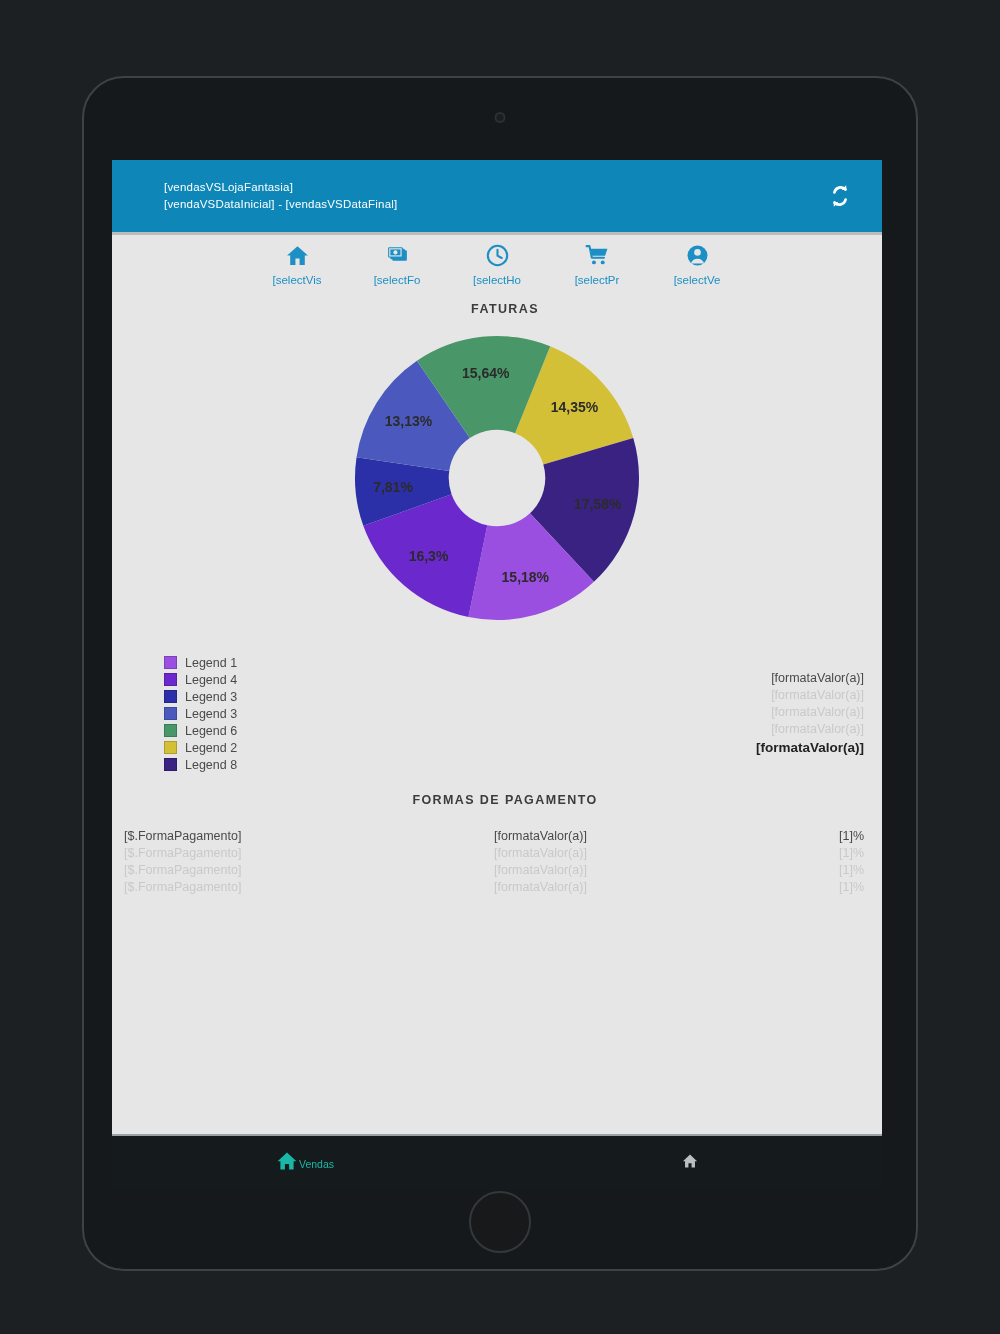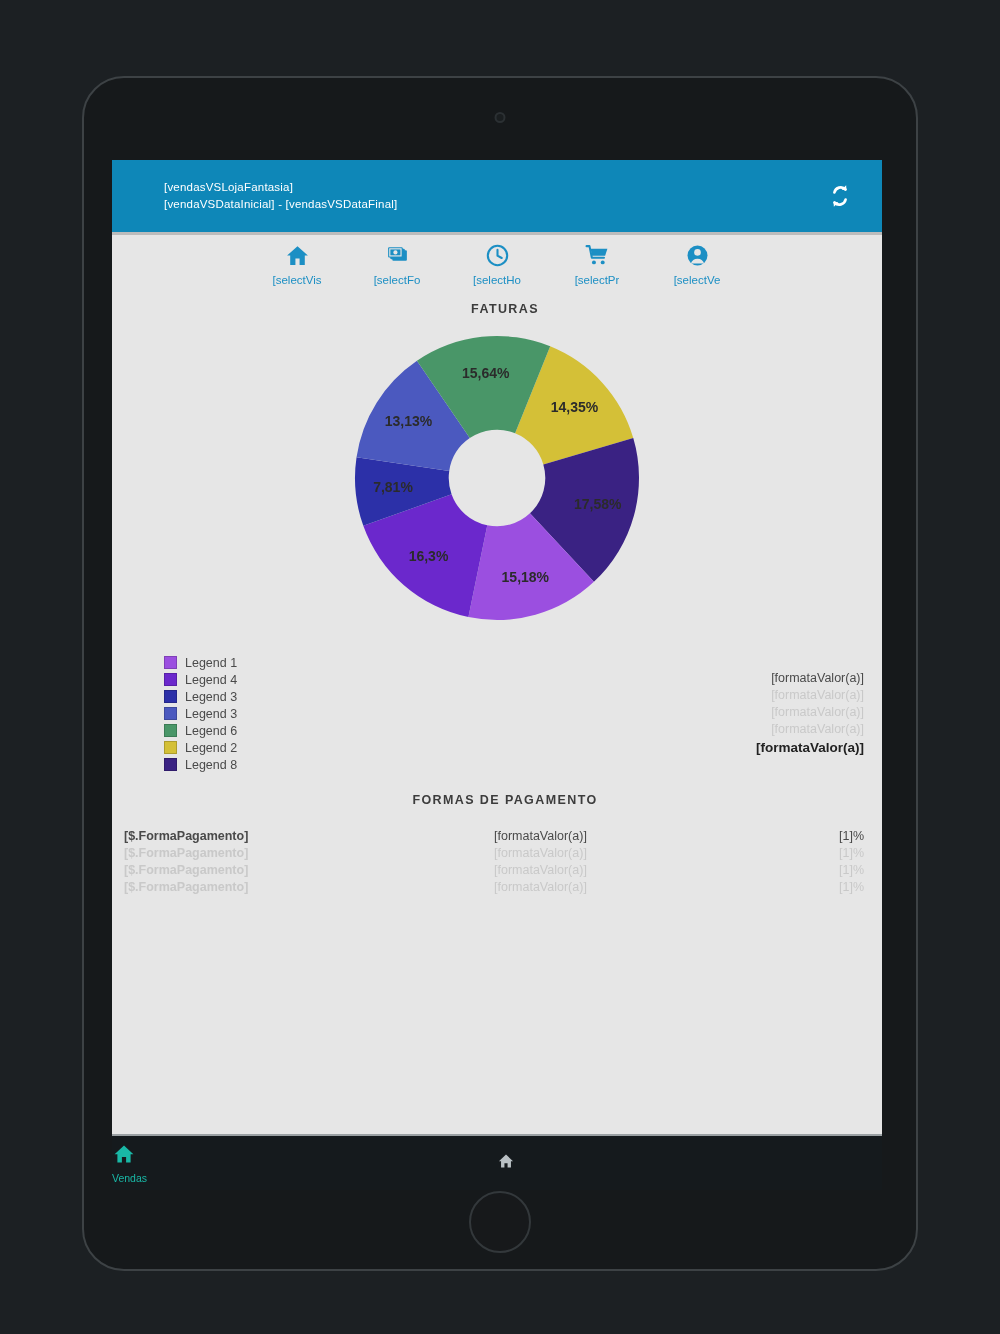--- a/index.html
+++ b/index.html
@@ -203,38 +203,38 @@
   }
   .payment-row {
     display: flex;
     align-items: baseline;
     height: 17px;
     font-size: 12.5px;
     white-space: nowrap;
   }
   .payment-row.strong { color: #4a4a4a; }
   .payment-row.faded  { color: #c9c9c9; }
-  .pay-name    { flex: 0 0 50%; font-weight: bold; }
+  .pay-name    { flex: 0 0 50%; }
   .pay-value   { flex: 0 0 34%; }
   .pay-percent { flex: 1 1 auto; text-align: right; }
 
   #content-spacer { flex: 1 1 auto; }
 
   
   #bottom-nav {
     flex: 0 0 56px;
     background: #151a1d;
     border-top: 2px solid #9aa0a3;
     display: flex;
   }
   .tab-item {
     flex: 1 1 50%;
     display: flex;
-    flex-direction: column;
-    align-items: flex-start;
+    flex-direction: row;
+    align-items: center;
     justify-content: center;
     cursor: pointer;
   }
   .tab-label {
     margin-top: 2px;
     font-size: 10.5px;
     color: #19b8a6;
   }
 </style>
 </head>

